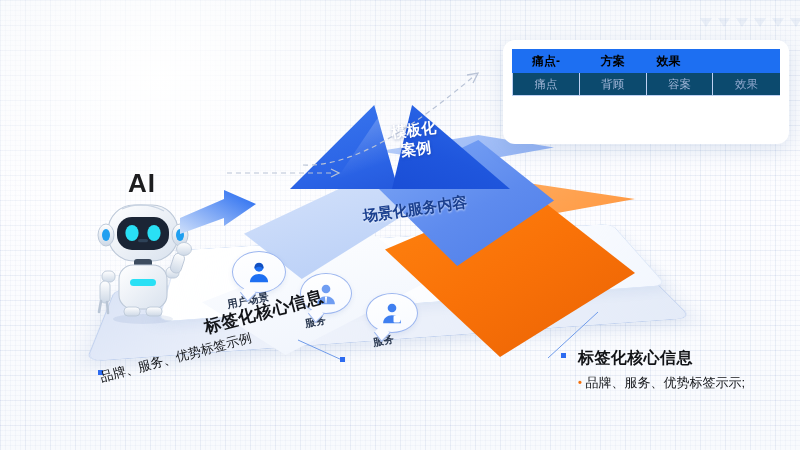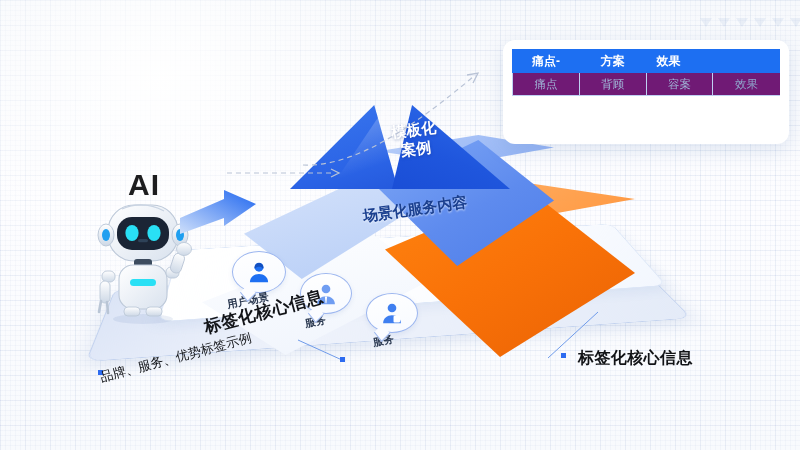--- a/index.html
+++ b/index.html
@@ -115,27 +115,27 @@
   .dash{position:absolute;pointer-events:none;}
 
   
   #card{position:absolute;left:503px;top:40px;width:286px;height:104px;
     background:#fff;border-radius:12px;
     box-shadow:0 6px 20px rgba(90,125,185,.18);}
   #tbl{position:absolute;left:9px;top:9px;width:268px;border-collapse:collapse;
     table-layout:fixed;}
   #tbl th,#tbl td{border:1px solid #bfd1f3;font-size:11.5px;text-align:center;
     height:20px;font-weight:normal;}
-  #tbl thead th{background:#1d6ff2;color:#ffffff;font-weight:bold;font-size:12px;
+  #tbl thead th{background:#1d6ff2;color:#000000;font-weight:bold;font-size:12px;
     border-color:#1d6ff2;}
-  #tbl tbody td{color:#9fb4d6;background:#701a75;}
+  #tbl tbody td{color:#9fb4d6;background:#0c4a6e;}
 
   
   #robot{position:absolute;left:88px;top:195px;width:110px;height:130px;}
-  #ai-text{position:absolute;left:128px;top:168px;font-size:30px;
+  #ai-text{position:absolute;left:128px;top:168px;font-size:26px;
     font-weight:bold;color:#1d1d1f;letter-spacing:1px;}
   #arrow{position:absolute;left:178px;top:188px;width:82px;height:52px;}
 
   
   #call-left{position:absolute;left:92px;top:346px;width:240px;
     transform:rotate(-15deg);transform-origin:left top;}
   #call-left .cl-title{font-size:17px;font-weight:bold;color:#121418;
     text-align:right;padding-right:4px;letter-spacing:.5px;}
   #call-left .cl-sub{font-size:13px;color:#121418;margin-top:1px;
     white-space:nowrap;}
@@ -318,15 +318,19 @@
     </div>
   </div>
 
   <svg class="leader" style="left:540px;top:310px;width:62px;height:58px;">
     <line x1="58" y1="2" x2="8" y2="48" stroke="#6f9bea" stroke-width="1"></line>
   </svg>
   <div class="dot" style="left:561px;top:353px;"></div>
 
   <div id="call-right">
     <div class="cr-title">标签化核心信息</div>
+    <div class="cr-sub">
+      <b>•</b>
+      <span>品牌、服务、优势标签示示;</span>
+    </div>
   </div>
 
 </div>
 
 </body></html>

